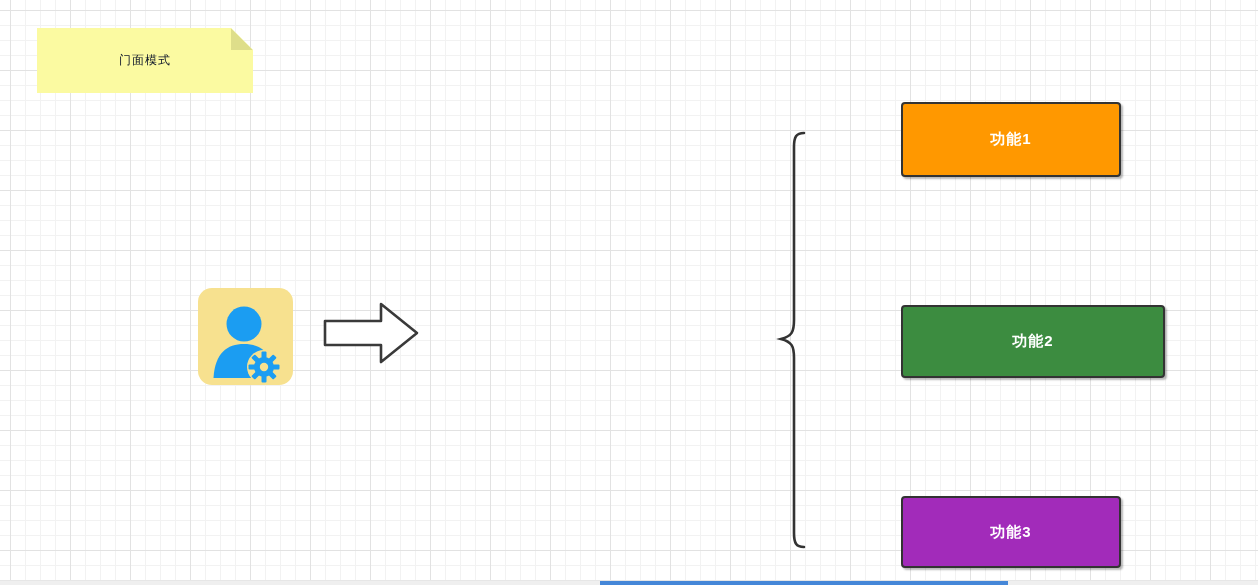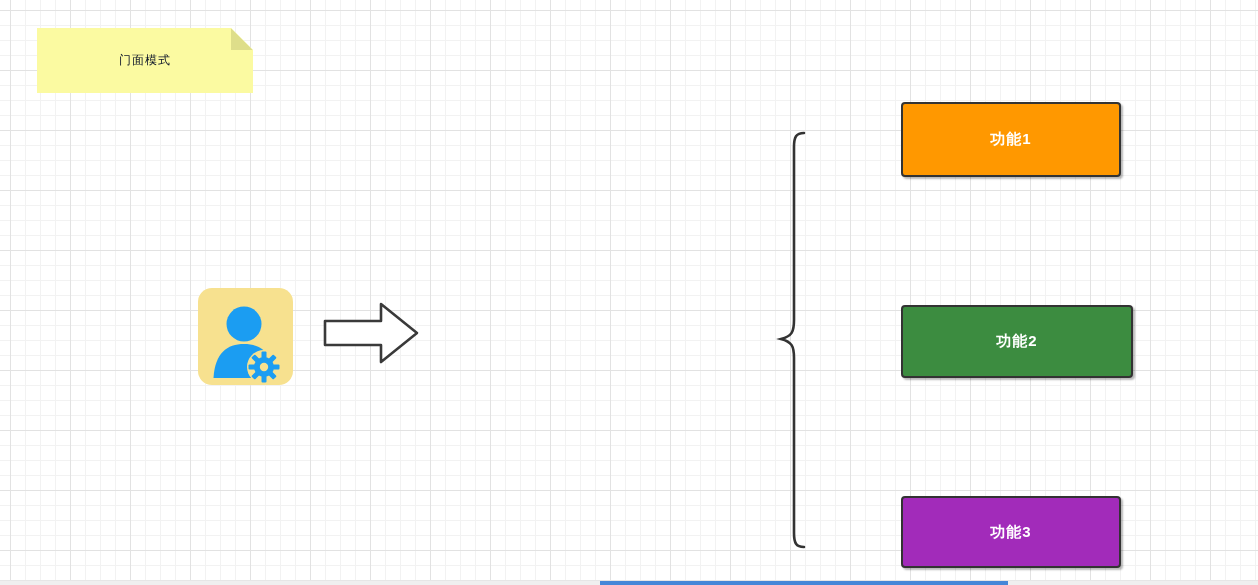--- a/index.html
+++ b/index.html
@@ -43,21 +43,21 @@
 
   
   .dbox {
     position:absolute; border:2px solid #333333; border-radius:4px;
     display:flex; align-items:center; justify-content:center;
     color:#ffffff; font-weight:bold; font-size:15px; letter-spacing:1px;
     box-shadow:2px 2px 2px rgba(0,0,0,0.28);
   }
   .facade-box   { left:445px; top:295px; width:222px; height:75px; }
   .func-box-1   { left:901px; top:102px; width:220px; height:75px; }
-  .func-box-2   { left:901px; top:305px; width:232px; height:73px; }
+  .func-box-2   { left:901px; top:305px; width:264px; height:73px; }
   .func-box-3   { left:901px; top:496px; width:220px; height:72px; }
 
   
   .brace-wrap { position:absolute; left:774px; top:130px; width:34px; height:420px; }
 
   
   .hscroll-track {
     position:absolute; left:0; bottom:0; width:1258px; height:5px;
     background:#efefef; border-top:1px solid #e6e6e6;
   }

